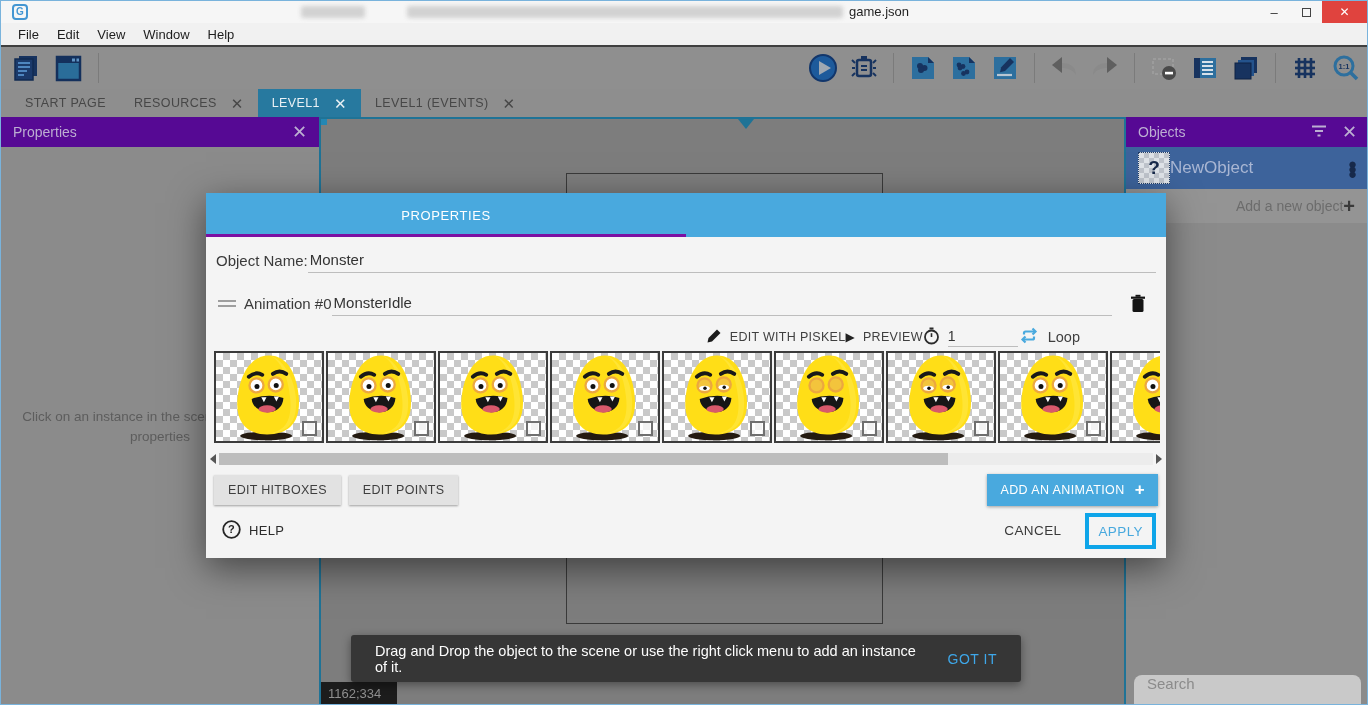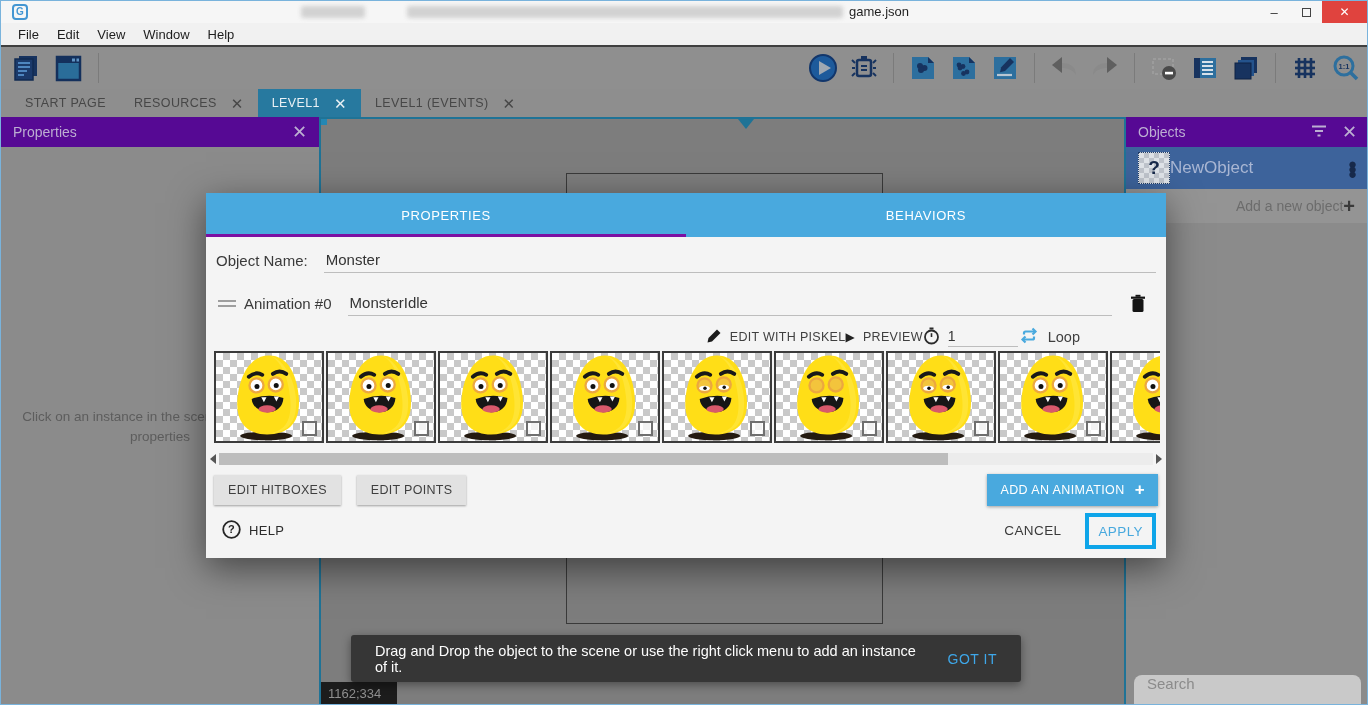--- a/index.html
+++ b/index.html
@@ -69,21 +69,21 @@
   
   .dialog { position:absolute; left:205px; top:192px; width:960px; height:365px; background:#f4f4f4; box-shadow:0 10px 34px rgba(0,0,0,.5); z-index:10; }
   .dlg-header { position:absolute; left:0; top:0; width:100%; height:44px; background:#49a9de; display:flex; }
   .dlg-tab { width:50%; display:flex; align-items:center; justify-content:center; color:#fff; font-size:13px; letter-spacing:.6px; position:relative; }
   .dlg-tab.active::after { content:""; position:absolute; left:0; bottom:0; width:100%; height:3px; background:#7b10a2; }
   .dlg-row { position:absolute; left:0; width:100%; display:flex; align-items:center; padding:0 10px; }
   .row-name { top:44px; height:46px; }
   .row-anim { top:90px; height:40px; }
   .row-controls { top:130px; height:28px; justify-content:flex-end; padding-right:86px; }
   .dlg-label { font-size:15px; color:#3a3a3a; white-space:nowrap; }
-  .dlg-input { flex:1; margin-left:16px; border:none; outline:none; background:transparent; border-bottom:1px solid #bdbdbd; font-size:15px; color:#333; padding:4px 2px; font-family:inherit; }
+  .dlg-input { flex:1; border:none; outline:none; background:transparent; border-bottom:1px solid #bdbdbd; font-size:15px; color:#333; padding:4px 2px; font-family:inherit; }
   .drag-handle { width:18px; margin:0 8px 0 2px; }
   .drag-handle div { height:2px; background:#9e9e9e; margin:3px 0; }
   .trash-btn { margin:0 10px 0 18px; display:flex; align-items:center; }
   .ctrl-item { display:flex; align-items:center; gap:8px; font-size:12.5px; color:#3f3f3f; letter-spacing:.3px; white-space:nowrap; }
   .ctrl-item .play-glyph { font-size:12px; color:#222; }
   .time-underline { width:70px; border-bottom:1px solid #bdbdbd; }
   .time-input { width:100%; border:none; outline:none; background:transparent; font-size:14px; color:#333; font-family:inherit; padding-bottom:2px; }
   .loop-label { font-size:14.5px; color:#3f3f3f; letter-spacing:0; }
 
   .frames-strip { position:absolute; left:8px; top:158px; width:946px; height:94px; display:flex; overflow:hidden; }
@@ -93,21 +93,21 @@
   .frame svg { display:block; margin:0 auto; }
   .frame-check { position:absolute; right:5px; bottom:5px; width:15px; height:15px; border:2px solid #6f6f6f; background:rgba(255,255,255,.75); }
 
   .dlg-scroll { position:absolute; left:4px; top:259px; width:952px; height:14px; display:flex; align-items:center; }
   .scroll-arrow { width:0; height:0; border-top:5px solid transparent; border-bottom:5px solid transparent; }
   .scroll-arrow.left { border-right:6px solid #555; margin-right:3px; }
   .scroll-arrow.right { border-left:6px solid #555; margin-left:3px; }
   .scroll-track { flex:1; height:12px; background:#ececec; position:relative; }
   .scroll-thumb { position:absolute; left:0; top:0; height:12px; width:78%; background:#bdbdbd; }
 
-  .dlg-btnrow { position:absolute; left:8px; top:281px; width:944px; height:32px; display:flex; align-items:center; gap:16px; }
+  .dlg-btnrow { position:absolute; left:8px; top:281px; width:944px; height:32px; display:flex; align-items:center; gap:8px; }
   .gray-btn { background:#e2e2e2; color:#3f3f3f; font-size:12.5px; letter-spacing:.3px; padding:8px 14px; box-shadow:0 1px 2px rgba(0,0,0,.35); white-space:nowrap; }
   .blue-btn { margin-left:auto; background:#49a9de; color:#fff; font-size:12.5px; letter-spacing:.4px; padding:9px 13px; box-shadow:0 1px 3px rgba(0,0,0,.35); display:flex; align-items:center; gap:10px; white-space:nowrap; }
   .blue-btn .plus { font-size:17px; font-weight:bold; line-height:10px; }
 
   .dlg-footer { position:absolute; left:0; top:316px; width:100%; height:49px; display:flex; align-items:center; padding:0 10px 6px 16px; }
   .help-item { display:flex; align-items:center; gap:8px; font-size:13px; color:#2c2c2c; letter-spacing:.3px; }
   .footer-spacer { flex:1; }
   .cancel-btn { font-size:13.5px; color:#3a3a3a; letter-spacing:.4px; padding:6px 10px; margin-right:14px; }
   .apply-wrap { border:4px solid #0ea5e9; padding:5px 9px; }
   .apply-btn { font-size:13.5px; color:#49a9de; letter-spacing:.4px; }
@@ -347,21 +347,20 @@
               <circle cx="8.5" cy="8.5" r="6" fill="none" stroke="#4d4d4d" stroke-width="1.8"></circle>
               <line x1="13" y1="13" x2="18" y2="18" stroke="#4d4d4d" stroke-width="1.8"></line>
             </svg></span>
       </div>
     </div>
   </div>
 
   <div class="dialog">
     <div class="dlg-header">
       <div class="dlg-tab active">PROPERTIES</div>
-      <div class="dlg-tab">BEHAVIORS</div>
     </div>
 
     <div class="dlg-row row-name">
       <span class="dlg-label">Object Name:</span>
       <input class="dlg-input" value="Monster" style="">
     </div>
 
     <div class="dlg-row row-anim">
       <div class="drag-handle">
           <div></div>

